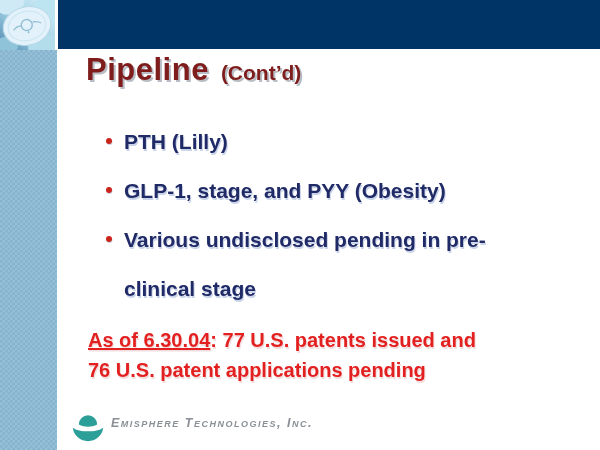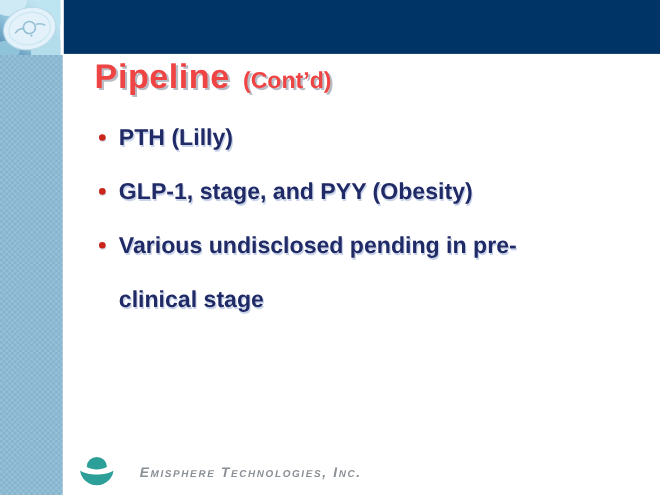--- a/index.html
+++ b/index.html
@@ -16,44 +16,44 @@
     position:absolute; left:0; top:50px; width:57px; height:400px;
     background-color:#85b4cf;
     background-image:
       linear-gradient(45deg, rgba(255,255,255,.15) 25%, transparent 25%, transparent 75%, rgba(255,255,255,.15) 75%),
       linear-gradient(45deg, rgba(255,255,255,.15) 25%, transparent 25%, transparent 75%, rgba(255,255,255,.15) 75%);
     background-position:0 0, 2.5px 2.5px;
     background-size:5px 5px;
   }
   .title {
     position:absolute; left:86px; top:52px; white-space:nowrap;
-    color:#ef4444; font-weight:bold;
+    color:#7f1d1d; font-weight:bold;
     text-shadow:2px 2px 0 rgba(125,135,150,.55);
   }
   .title-main { font-size:31px; letter-spacing:.5px; }
   .title-suffix { font-size:21px; margin-left:12px; }
   .bullets {
     position:absolute; left:88px; top:101px; width:402px;
-    margin:0; padding:0; list-style:none;
+    margin:16px; padding:0; list-style:none;
     color:#202a66; font-size:21px; font-weight:bold; line-height:49px;
     text-shadow:1px 2px 0 rgba(150,170,210,.5);
   }
   .bullets li { position:relative; padding-left:20px; }
   .dot {
     position:absolute; left:2px; top:21px; width:6px; height:6px;
     border-radius:50%; background:#cb241a;
     box-shadow:.5px 1px 0 rgba(150,170,210,.5);
   }
   .patents {
     position:absolute; left:88px; top:326px;
     font-size:20px; font-weight:bold; color:#e32020; line-height:29.5px;
     text-shadow:1px 1.5px 0 rgba(220,170,170,.4); white-space:nowrap;
   }
   .underline { text-decoration:underline; }
-  .logo { position:absolute; left:72px; top:414px; display:flex; align-items:center;gap:16px; }
+  .logo { position:absolute; left:72px; top:414px; display:flex; align-items:flex-start; }
   .logo-icon { width:32px; height:30px; display:block; }
   .logo-text {
     margin-left:7px; padding-top:2px;
     font-size:12.5px; font-weight:bold; font-style:italic;
     font-variant:small-caps; letter-spacing:1.5px; color:#8a9096;
     white-space:nowrap;
   }
 </style>
 </head>
 <body>
@@ -99,20 +99,24 @@
     <li>
       <span class="dot"></span>
       <span>GLP-1, stage, and PYY (Obesity)</span>
     </li>
     <li>
       <span class="dot"></span>
       <span>Various undisclosed pending in pre-clinical stage</span>
     </li>
   </ul>
 
+  <div class="patents">
+    <span class="underline">As of 6.30.04</span><span>: 77 U.S. patents issued and</span><br>
+    <span>76 U.S. patent applications pending</span>
+  </div>
 
   <div class="logo">
     <svg class="logo-icon" viewBox="0 0 31 29" aria-hidden="true">
       <path d="M6.6 10.2 A8.8 8.8 0 0 1 24.4 10.2 C19 13 12 13 6.6 10.2 Z" fill="#2d9f99"></path>
       <path d="M0.8 13.2 C7 18 24 18 30.2 13.2 A14.8 14.8 0 0 1 0.8 13.2 Z" fill="#2d9f99"></path>
     </svg>
     <span class="logo-text">Emisphere Technologies, Inc.</span>
   </div>
 
 </div>

